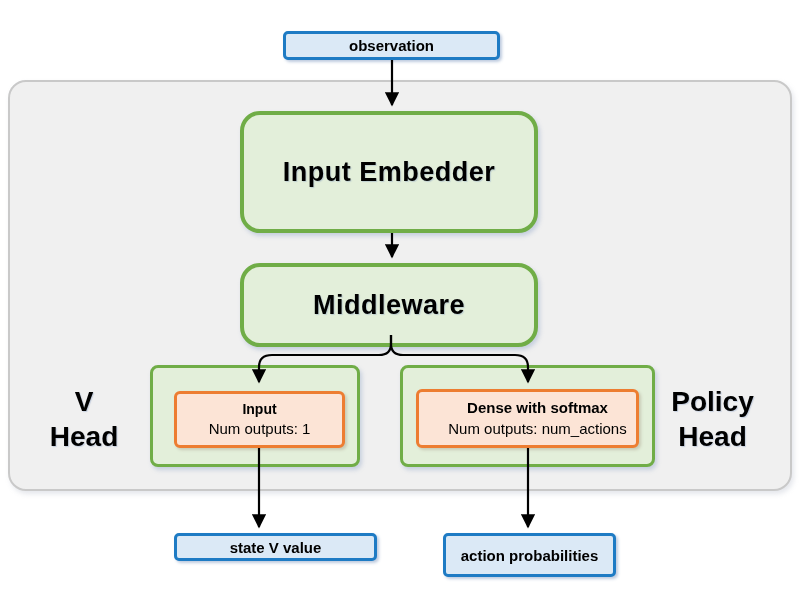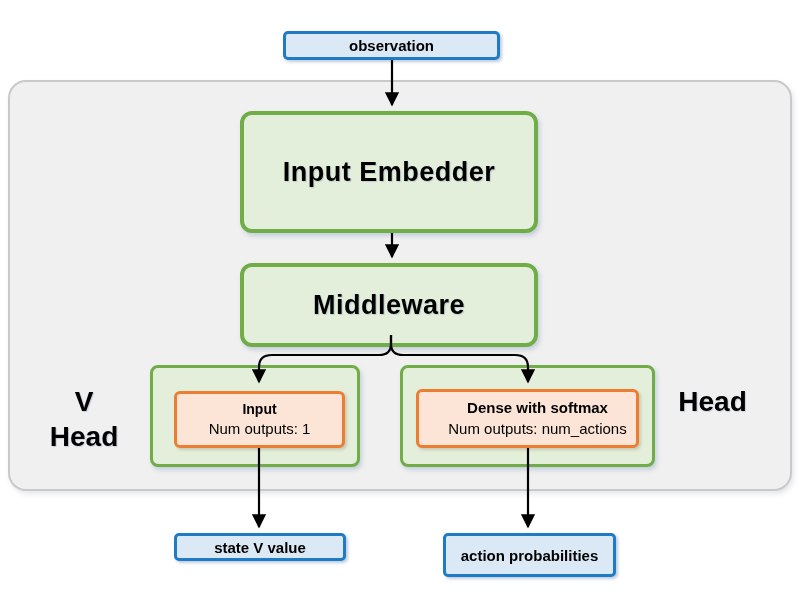--- a/index.html
+++ b/index.html
@@ -29,21 +29,21 @@
     background:var(--io-fill);
     border:3px solid var(--io-border);
     border-radius:5px;
     font-weight:bold;font-size:15px;
     box-shadow:2px 2px 3px rgba(110,140,185,0.45);
   }
 
   .stage-box{
     background:var(--stage-fill);
     border:4px solid var(--stage-border);
-    border-radius:12px;
+    border-radius:20px;
     font-weight:bold;
     box-shadow:2px 3px 4px rgba(120,145,190,0.35);
   }
   .stage-title{font-size:27px;letter-spacing:0.5px;text-shadow:1px 1px 1px rgba(120,145,190,0.35);}
 
   .head-box{
     background:var(--stage-fill);
     border:3.5px solid var(--stage-border);
     border-radius:8px;
     box-shadow:2px 3px 4px rgba(120,145,190,0.35);
@@ -97,24 +97,25 @@
     <div>V</div>
     <div>Head</div>
   </div>
 
   <div class="node head-box" style="left:400px;top:365px;width:255px;height:102px;"></div>
   <div class="dense-box" style="left:416px;top:389px;width:223px;height:59px;padding-left:20px;">
     <span class="dense-title" style="font-size:15px;">Dense with softmax</span>
     <span class="dense-subtitle">Num outputs: num_actions</span>
   </div>
   <div class="head-label" style="left:650px;top:384px;width:125px;">
+    <div>Policy</div>
     <div>Head</div>
   </div>
 
-  <div class="node io-box" style="left:174px;top:533px;width:172px;height:28px;">
+  <div class="node io-box" style="left:174px;top:533px;width:203px;height:28px;">
     <span>state V value</span>
   </div>
   <div class="node io-box" style="left:443px;top:533px;width:173px;height:44px;">
     <span>action probabilities</span>
   </div>
 
   <svg class="arrows" viewBox="0 0 800 600">
     <defs>
       <marker id="ah" viewBox="0 0 10 10" refX="9" refY="5" markerWidth="7.5" markerHeight="6.5" orient="auto-start-reverse">
         <path d="M0,0 L10,5 L0,10 z" fill="#000000"></path>

